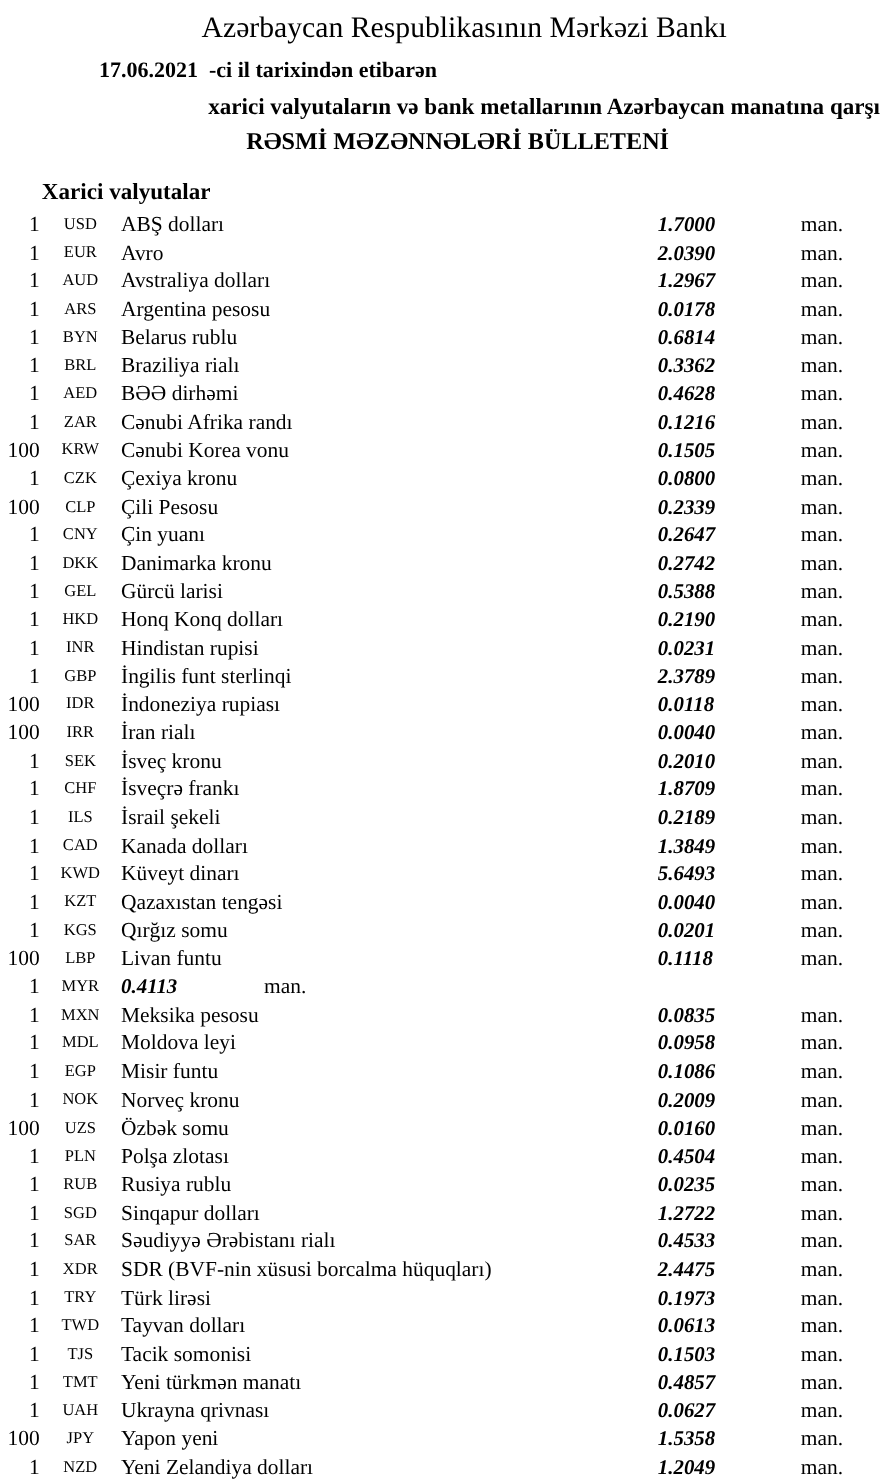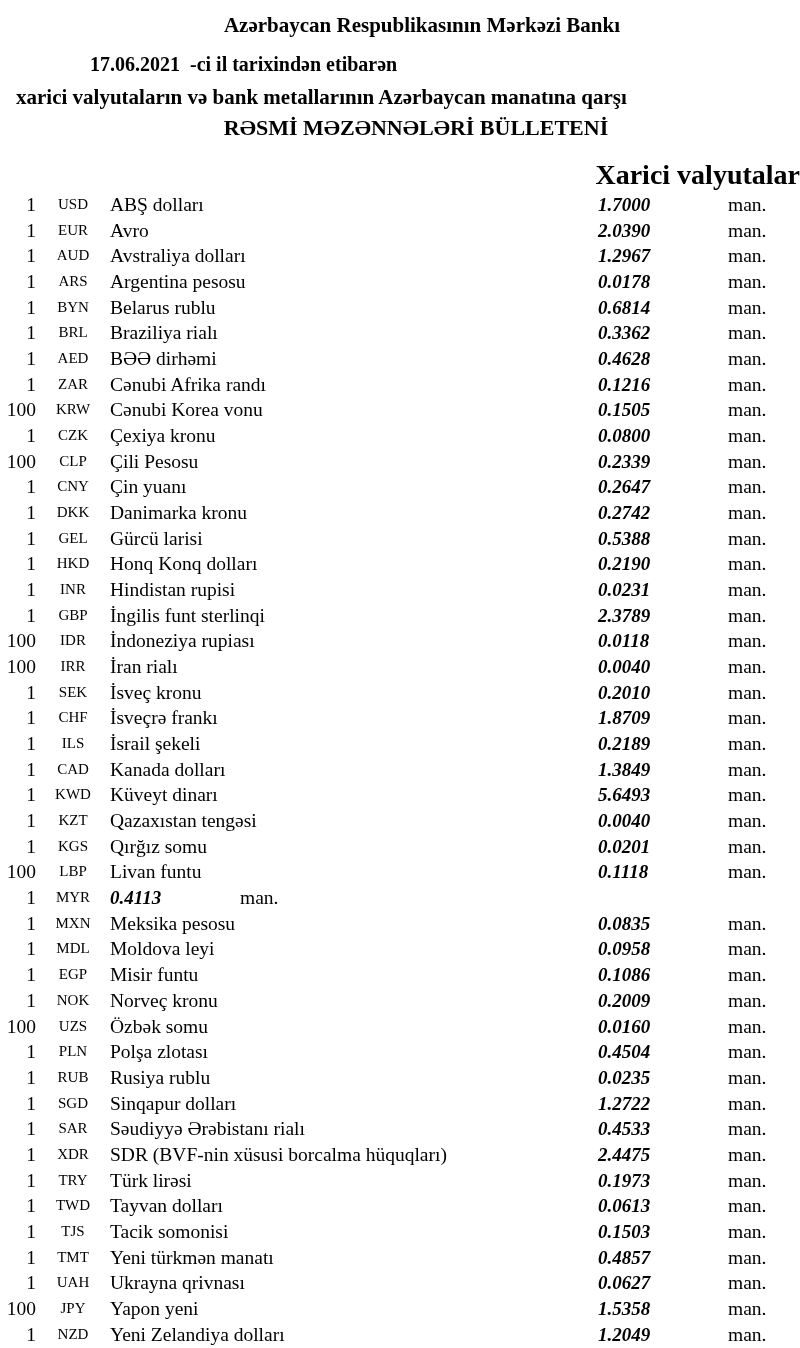--- a/index.html
+++ b/index.html
@@ -1,28 +1,28 @@
 <!DOCTYPE html>
 <html><head>
 <meta charset="utf-8">
 <style>
   * { margin:0; padding:0; box-sizing:border-box; }
   html,body { width:800px; height:1348px; background:#ffffff; color:#000000;
               font-family:"Liberation Serif", serif; overflow:hidden; }
 
   .header { width:800px; }
-  .title   { font-size:21px; font-weight:bold; text-align:center;
+  .title   { font-size:27px; font-weight:normal; text-align:center;
              margin:9px 0 0 44px; line-height:33px; }
   .date    { font-size:20px; font-weight:bold; 
              margin:10px 0 0 90px; line-height:24px; white-space:pre-wrap; }
-  .sub1    { font-size:21px; font-weight:bold; text-align:left;
+  .sub1    { font-size:21px; font-weight:bold; text-align:right;
              margin:8px 0 0 16px; line-height:26px; }
   .sub2    { font-size:22px; font-weight:bold; text-align:center;
              margin:4px 16px 0 48px; line-height:27px; }
-  .section { font-size:28px; font-weight:bold; text-align:right;
+  .section { font-size:21px; font-weight:bold; text-align:left;
              margin:21px 0 0 38px; line-height:25px; }
 
   .table { margin-top:5px; width:800px; }
   .row  { display:flex; height:25.68px; line-height:25.68px; font-size:19.5px; }
   .qty  { width:36px;  text-align:right; }
   .code { width:74px;  text-align:center; font-size:15px; }
   .name { flex:1; text-align:left; white-space:nowrap; overflow:hidden; }
   .rate { width:115px; font-weight:bold; font-style:italic; font-size:19px; }
   .unit { width:87px;  padding-left:15px; }
 </style>

